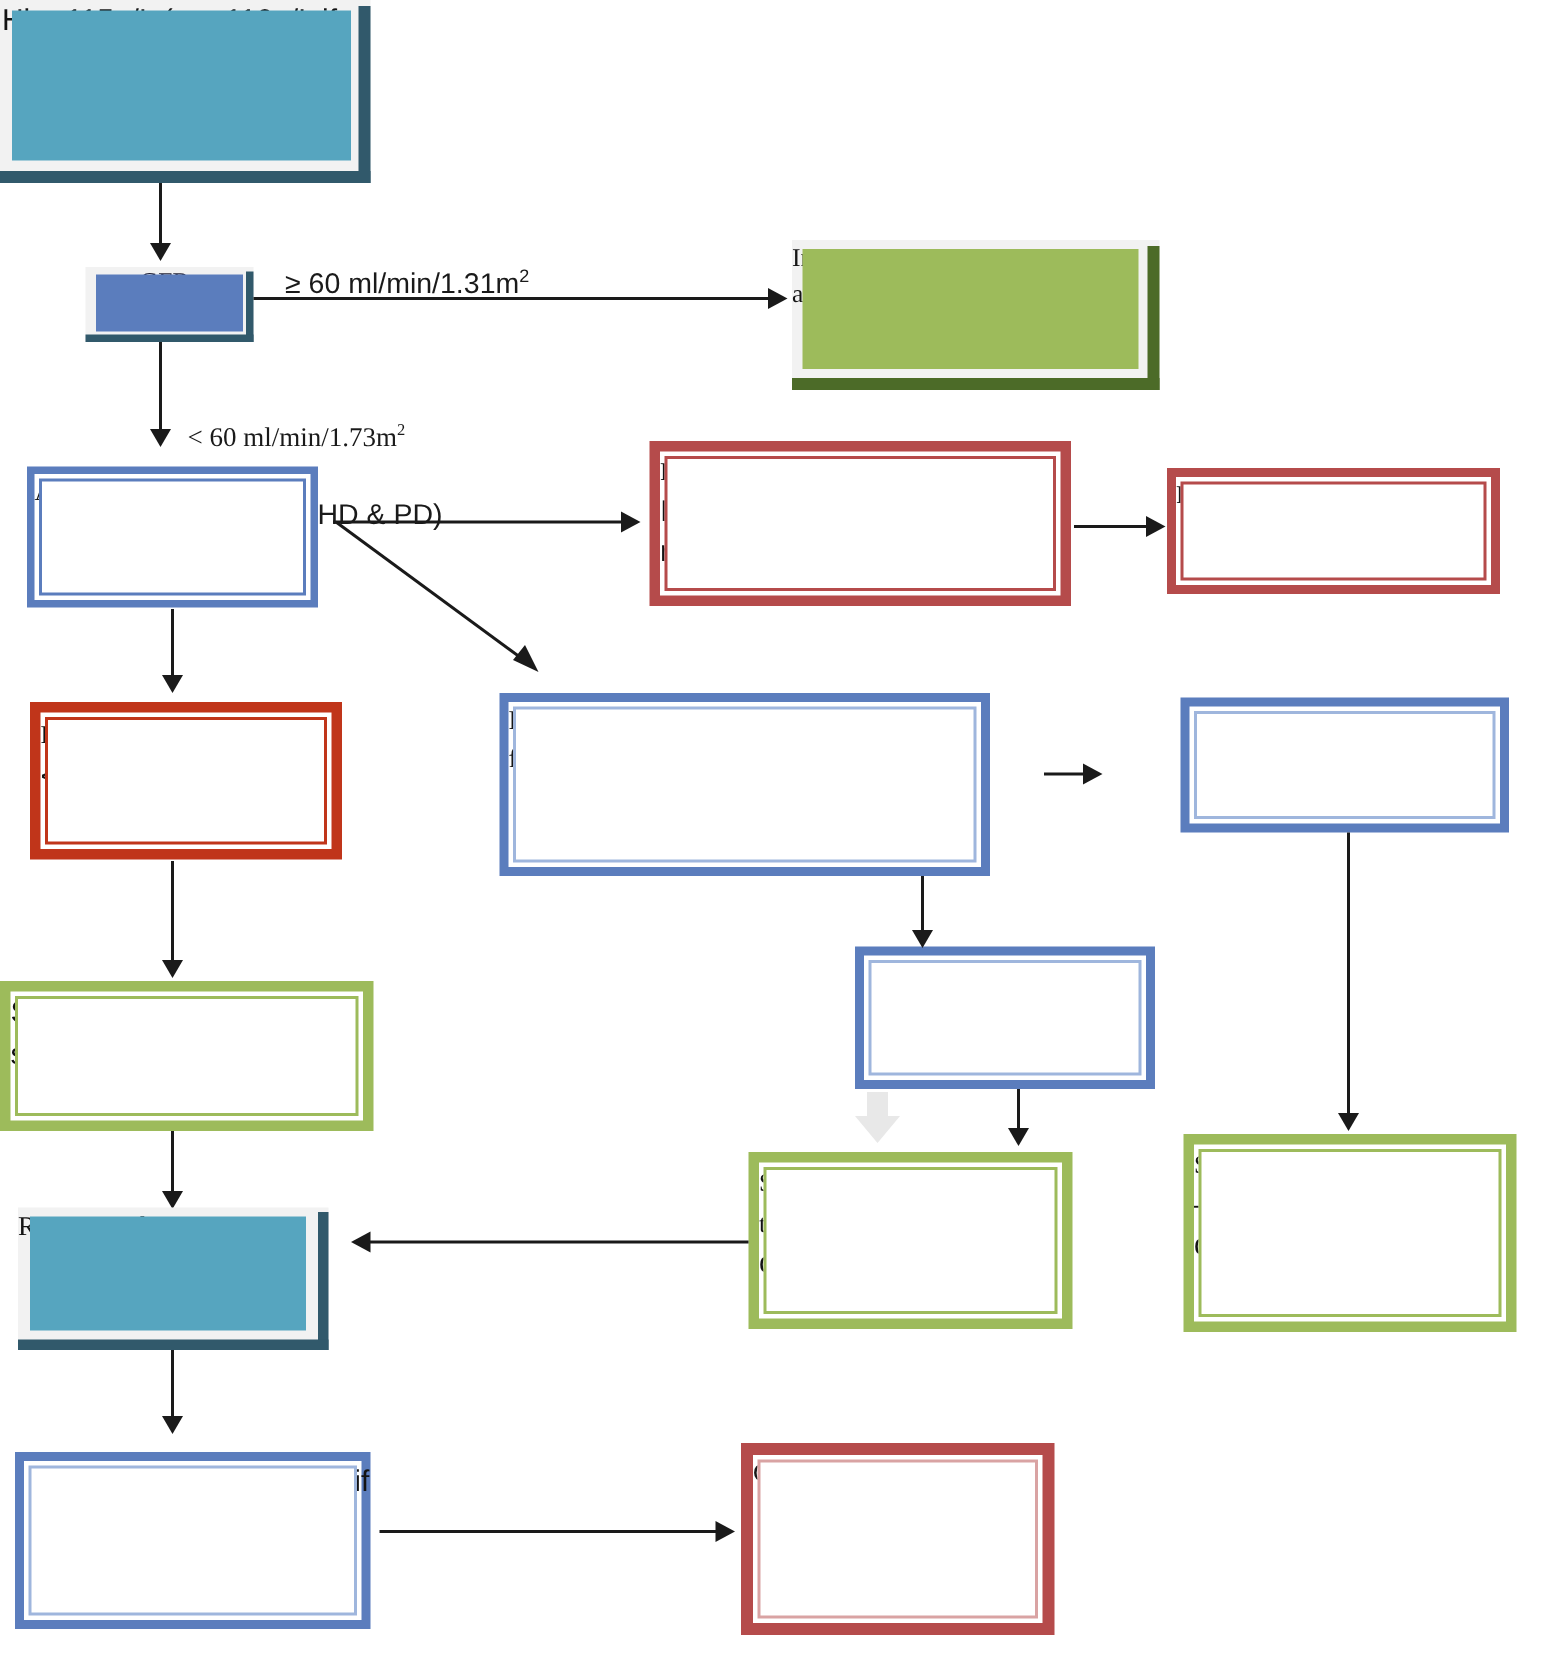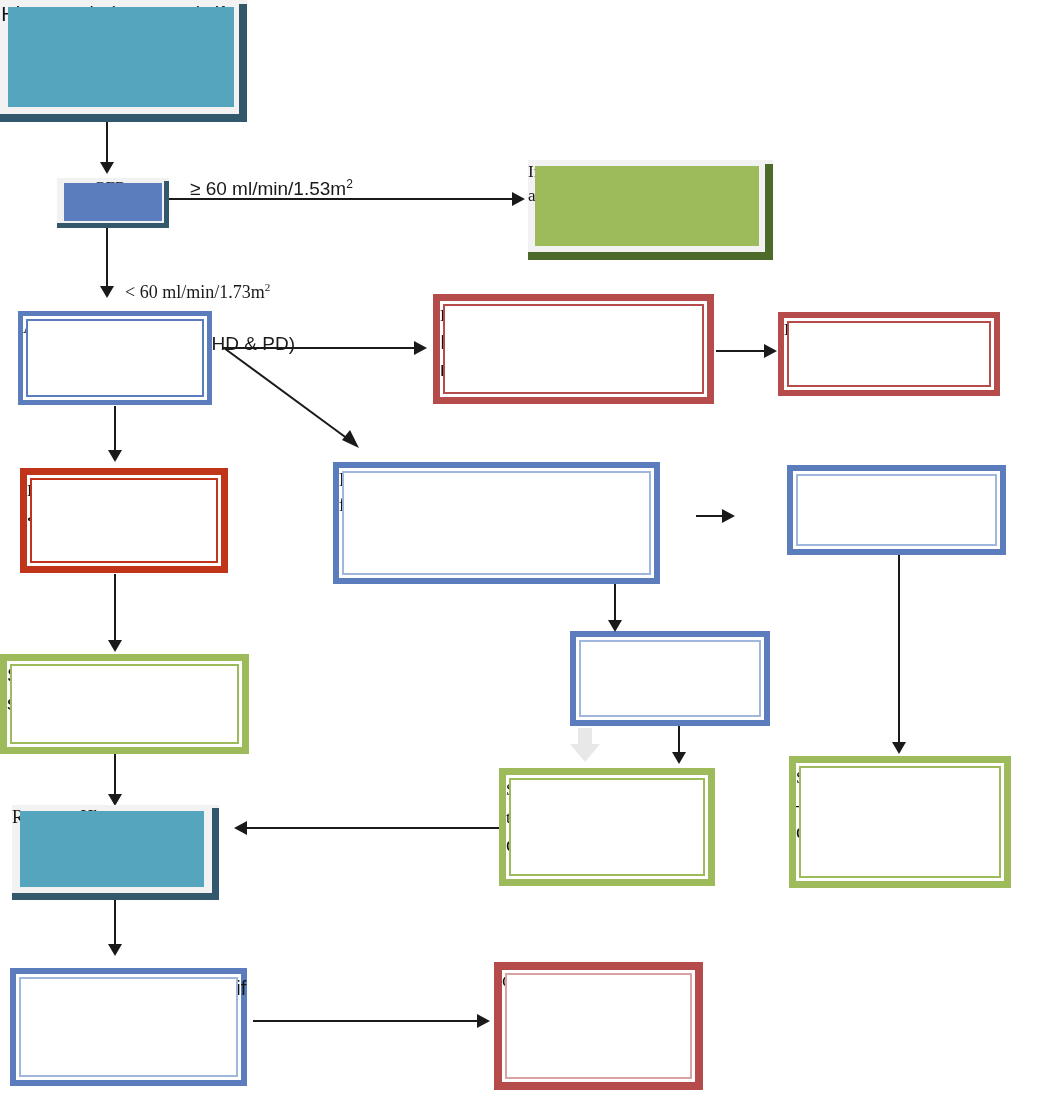--- a/index.html
+++ b/index.html
@@ -111,21 +111,21 @@
   <div class="arrowhead-down" style="left:100px; top:162px;"></div>
 
   <div class="fillbox" style="left:57px; top:178px; width:112px; height:50px;">
     <div class="shadow-r" style="left:107px; top:3px; width:5px; height:47px;"></div>
     <div class="shadow-b" style="left:0px; top:45px; width:112px; height:5px;"></div>
     <div class="inner" style="left:7px; top:5px; width:98px; height:38px; background:#5b7dbd;"></div>
     <div class="txt serif" style="left:7px; top:12px; width:98px; text-align:center; font-size:17px; line-height:20px; color:#1a1a2e;">eGFR</div>
   </div>
 
   <div class="edge-label sans" style="left:190px; top:155px; font-size:19px; color:#1a1a1a;">
-    <span>≥ 60 ml/min/1.53m</span><sup style="font-size:12px;">2</sup>
+    <span>≥ 60 ml/min/1.31m</span><sup style="font-size:12px;">2</sup>
   </div>
 
   <div class="hline" style="left:169px; top:198px; width:345px;"></div>
   <div class="arrowhead-right" style="left:512px; top:192px;"></div>
 
   <div class="fillbox" style="left:528px; top:160px; width:245px; height:100px; background:#f2f2f2;">
     <div class="shadow-r" style="left:237px; top:4px; width:8px; height:96px; background:#4c6b28;"></div>
     <div class="shadow-b" style="left:0px; top:92px; width:245px; height:8px; background:#4c6b28;"></div>
     <div class="inner" style="left:7px; top:6px; width:224px; height:80px; background:#9dbb5b;"></div>
     <div class="txt serif" style="left:18px; top:12px; width:215px; text-align:left; font-size:17px; line-height:24px; color:#161616;">Investigate as per

